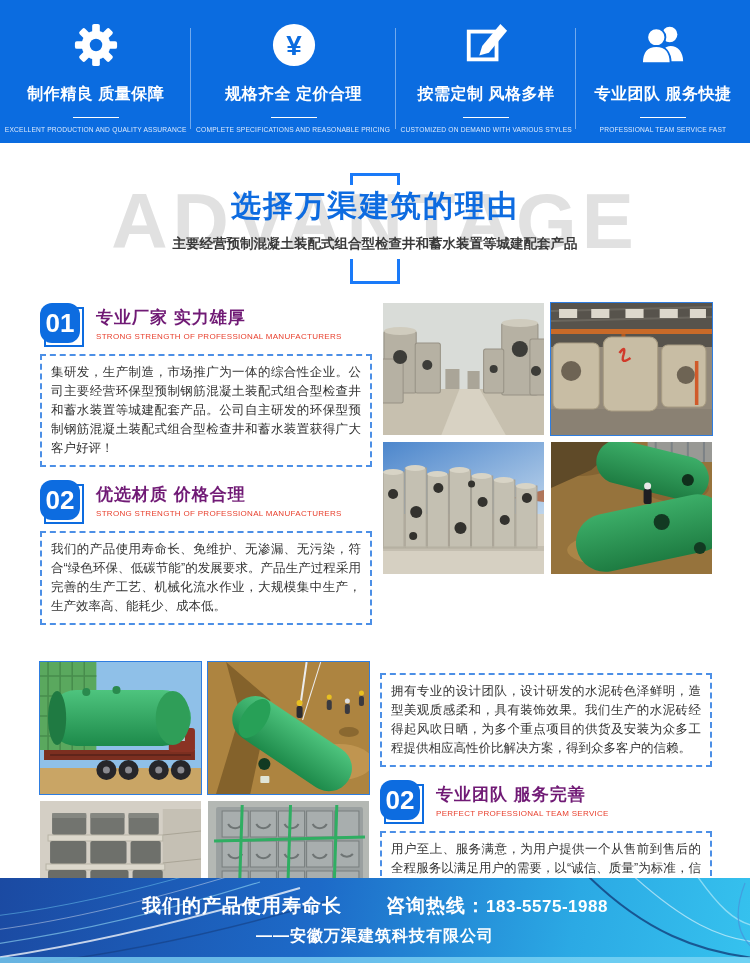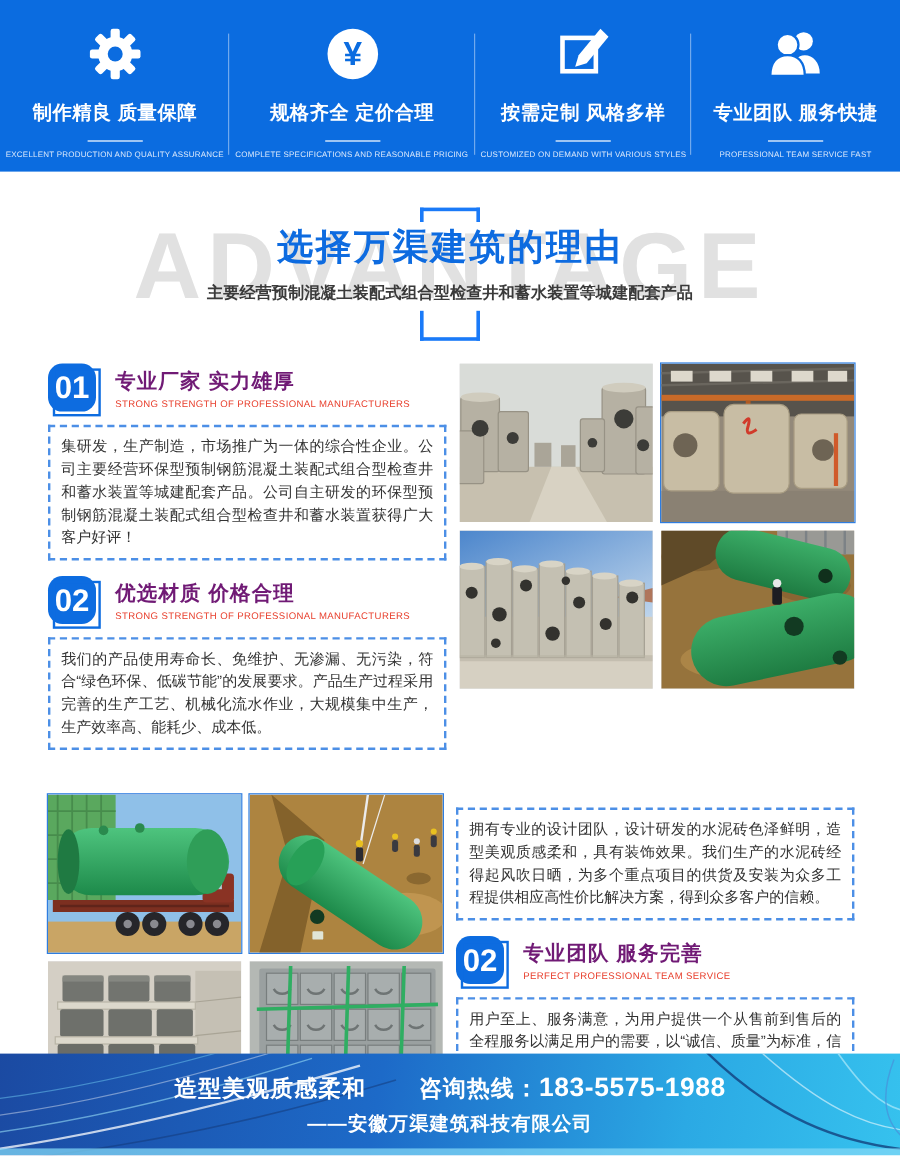--- a/index.html
+++ b/index.html
@@ -44,21 +44,21 @@
   .sec-title{font-size:17px;font-weight:bold;color:#701a75;letter-spacing:1px;}
   .sec-caption{margin-top:3px;font-size:8px;color:#e8402e;letter-spacing:.3px;}
   .sec-body{margin-top:11px;border:2px dashed #4c8fe6;padding:7px 9px;font-size:12.5px;line-height:1.52;color:#333;text-align:justify;}
 
   
   .footer{position:absolute;left:0;bottom:0;width:750px;height:85px;color:#fff;text-align:center;overflow:hidden;
     background:linear-gradient(100deg,#1b4aa2 0%,#1d6ac8 42%,#2ba9e4 76%,#36c2ee 100%);}
   .footer .deco{position:absolute;inset:0;width:100%;height:100%;}
   .footer-line1{position:relative;margin-top:15px;font-size:19px;font-weight:bold;letter-spacing:1px;}
   .footer-line1 .gap{display:inline-block;width:44px;}
-  .footer-line1 .phone{font-size:22px;letter-spacing:.5px;}
+  .footer-line1 .phone{font-size:17px;letter-spacing:.5px;}
   .footer-line2{position:relative;margin-top:7px;font-size:16px;font-weight:bold;letter-spacing:1px;}
   .footer::after{content:"";position:absolute;left:0;bottom:0;width:100%;height:6px;background:rgba(130,215,245,.75);}
 </style>
 </head>
 <body>
 
 <div class="page">
 
   <div class="top-bar">
 
@@ -510,18 +510,18 @@
         <path d="M-5 52 C 70 42 150 22 230 -2" stroke="rgba(255,255,255,.4)" stroke-width="1"></path>
         <path d="M-5 38 C 60 30 130 14 200 -6" stroke="rgba(110,200,240,.5)" stroke-width="1"></path>
         <path d="M-5 90 C 100 80 210 58 330 22" stroke="rgba(20,58,122,.55)" stroke-width="1.4"></path>
         <path d="M585 -5 C 645 55 700 74 755 80" stroke="rgba(14,47,110,.7)" stroke-width="2"></path>
         <path d="M630 -5 C 685 45 720 60 755 64" stroke="rgba(255,255,255,.55)" stroke-width="1.2"></path>
         <path d="M695 -5 C 718 28 734 44 755 48" stroke="rgba(160,228,248,.8)" stroke-width="1.4"></path>
         <path d="M745 5 C 733 36 737 58 755 72" stroke="rgba(70,150,220,.8)" stroke-width="1.2"></path>
       </g>
     </svg>
     <div class="footer-line1">
-      <span>造型美观质感柔和</span><span class="gap"></span><span>咨询热线：</span><span class="phone">183-5575-1988</span>
+      <span>我们的产品使用寿命长</span><span class="gap"></span><span>咨询热线：</span><span class="phone">183-5575-1988</span>
     </div>
     <div class="footer-line2">——安徽万渠建筑科技有限公司</div>
   </div>
 
 </div>
 
 </body></html>

